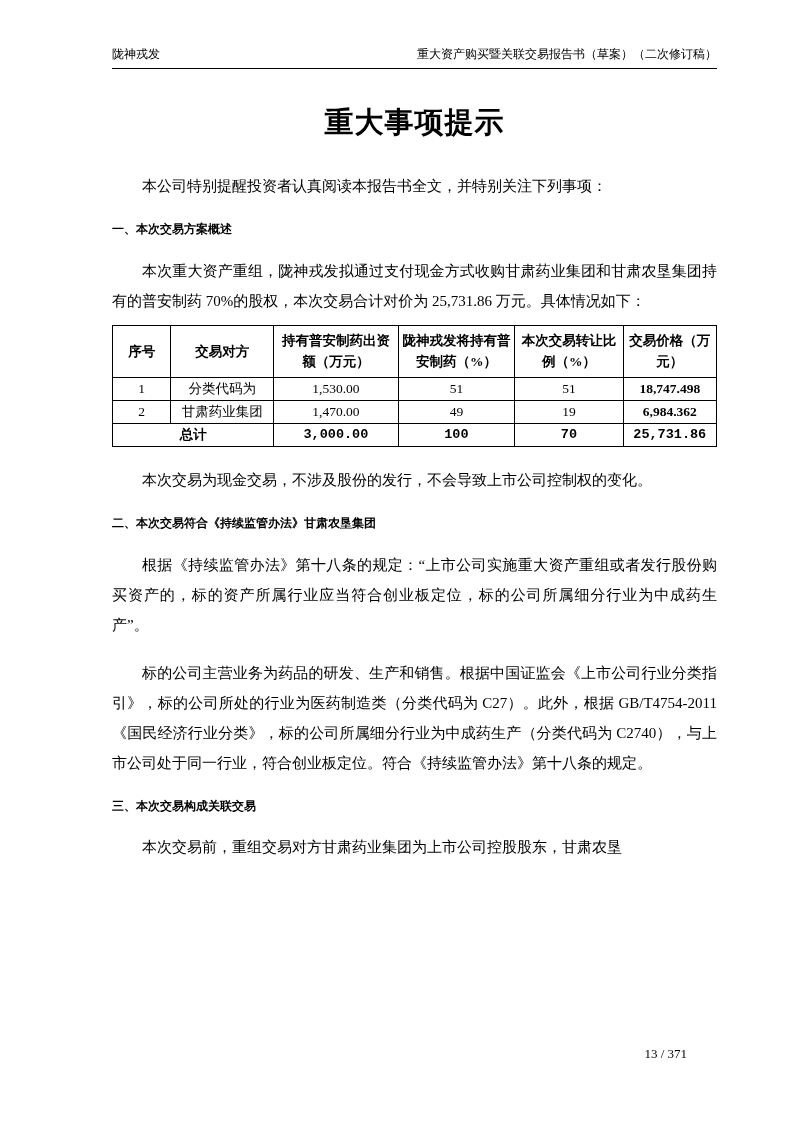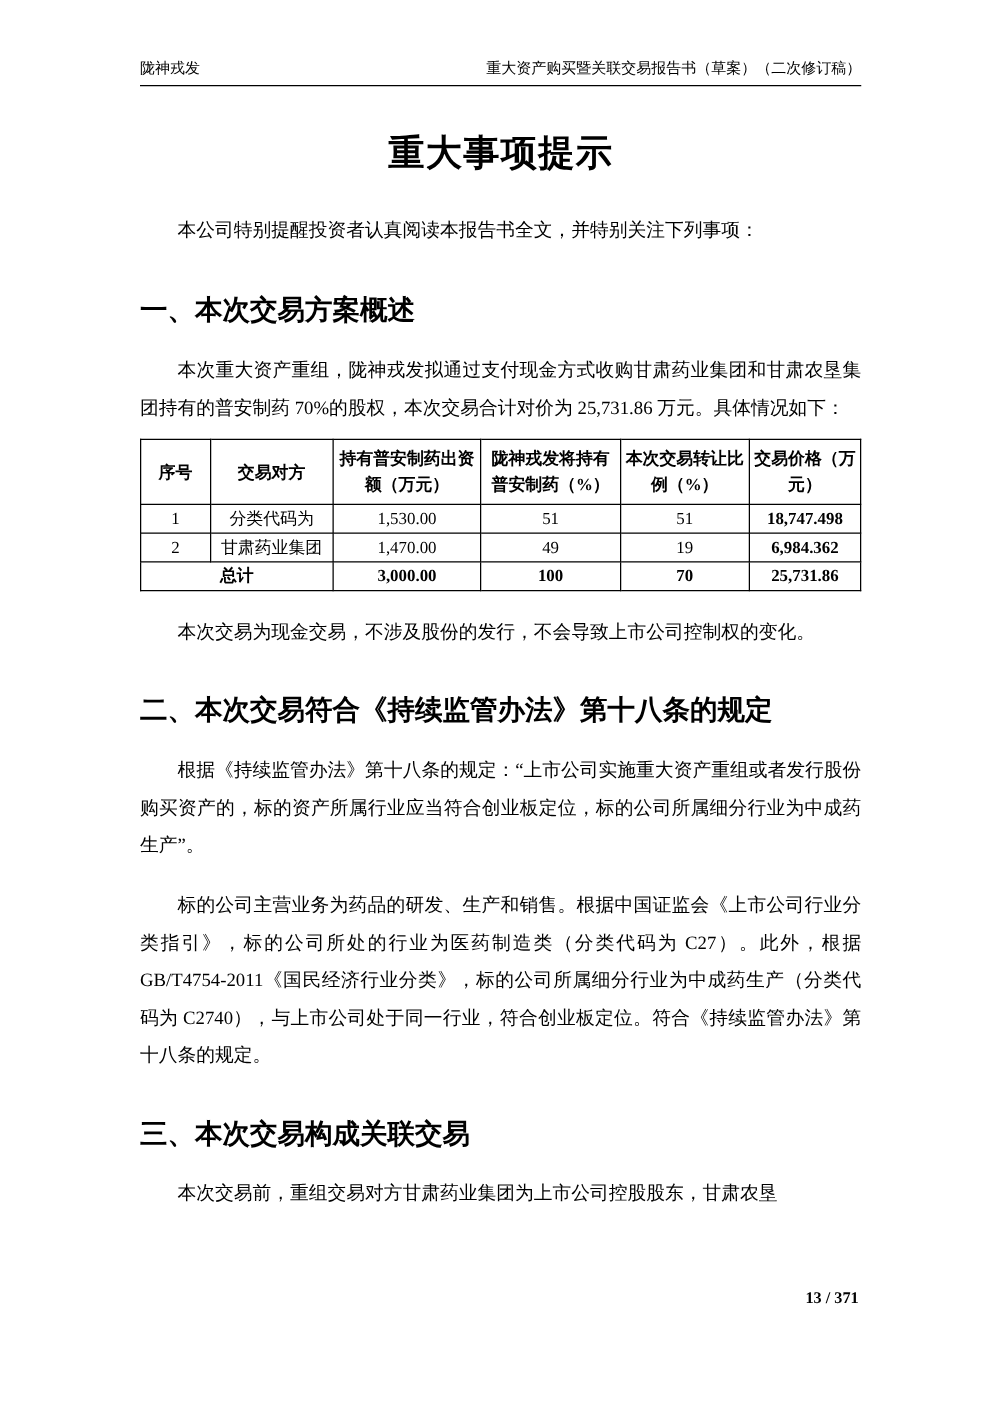--- a/index.html
+++ b/index.html
@@ -9,21 +9,21 @@
   }
   .page {
     position: relative;
     width: 793px;
     height: 1122px;
     margin: 0 auto;
     background: #ffffff;
     color: #000000;
     font-family: "Liberation Serif", serif;
     box-sizing: border-box;
-    padding: 46px 104px 0 112px;
+    padding: 46px 76px 0 112px;
     overflow: hidden;
   }
   .doc-header {
     display: flex;
     justify-content: space-between;
     align-items: flex-end;
     font-size: 12px;
     padding-bottom: 5px;
     border-bottom: 1px solid #000000;
   }
@@ -37,27 +37,26 @@
   }
   .para {
     font-size: 15px;
     line-height: 30px;
     text-align: justify;
     text-indent: 2em;
     margin: 18px 0 0 0;
   }
   .intro {
     margin-top: 28px;
-    font-family: Liberation Mono, monospace;
   }
   .section-heading {
     font-family: "Liberation Sans", sans-serif;
     font-weight: bold;
-    font-size: 22px;
-    margin: 32px 0 0 0;
+    font-size: 12px;
+    margin: 20px 0 0 0;
     line-height: 1.4;
   }
   .bold { font-weight: normal; margin-top: 15px; }
   table.deal-table {
     width: 100%;
     border-collapse: collapse;
     table-layout: fixed;
     margin-top: 9px;
     font-size: 13.5px;
   }
@@ -82,27 +81,28 @@
     text-align: left;
     padding-left: 6px;
   }
   td.cell-price {
     text-align: left;
     padding-left: 4px;
     font-weight: bold;
   }
   tr.total-row td {
     font-weight: bold;
+    font-family: Liberation Mono, monospace;
   }
   .page-footer {
     position: absolute;
     right: 106px;
-    bottom: 76px;
+    bottom: 60px;
     font-size: 13px;
-    font-weight: bold;
+    font-weight: normal;
   }
 </style>
 </head>
 <body>
 
 <div class="page">
 
   <div class="doc-header">
     <span>陇神戎发</span>
     <span>重大资产购买暨关联交易报告书（草案）（二次修订稿）</span>
@@ -157,21 +157,21 @@
         <td>3,000.00</td>
         <td>100</td>
         <td>70</td>
         <td class="cell-price">25,731.86</td>
       </tr>
     </tbody>
   </table>
 
   <p class="para">本次交易为现金交易，不涉及股份的发行，不会导致上市公司控制权的变化。</p>
 
-  <div class="section-heading">二、本次交易符合《持续监管办法》第十八条的规定</div>
+  <div class="section-heading">二、本次交易符合《持续监管办法》甘肃农垦集团</div>
   <p class="para">根据《持续监管办法》第十八条的规定：“上市公司实施重大资产重组或者发行股份购买资产的，标的资产所属行业应当符合创业板定位，标的公司所属细分行业为中成药生产”。</p>
   <p class="para">标的公司主营业务为药品的研发、生产和销售。根据中国证监会《上市公司行业分类指引》，标的公司所处的行业为医药制造类（分类代码为 C27）。此外，根据 GB/T4754-2011《国民经济行业分类》，标的公司所属细分行业为中成药生产（分类代码为 C2740），与上市公司处于同一行业，符合创业板定位。符合《持续监管办法》第十八条的规定。</p>
 
   <div class="section-heading">三、本次交易构成关联交易</div>
   <p class="para">本次交易前，重组交易对方甘肃药业集团为上市公司控股股东，甘肃农垦</p>
 
   <div class="page-footer">13 / 371</div>
 
 </div>
 

